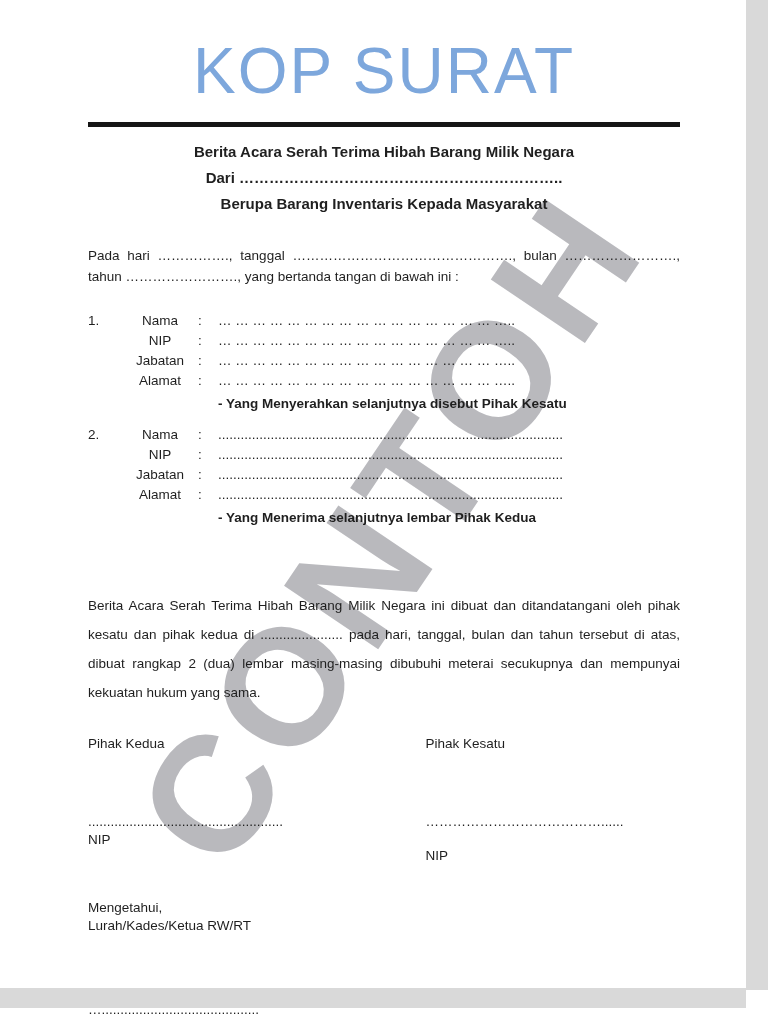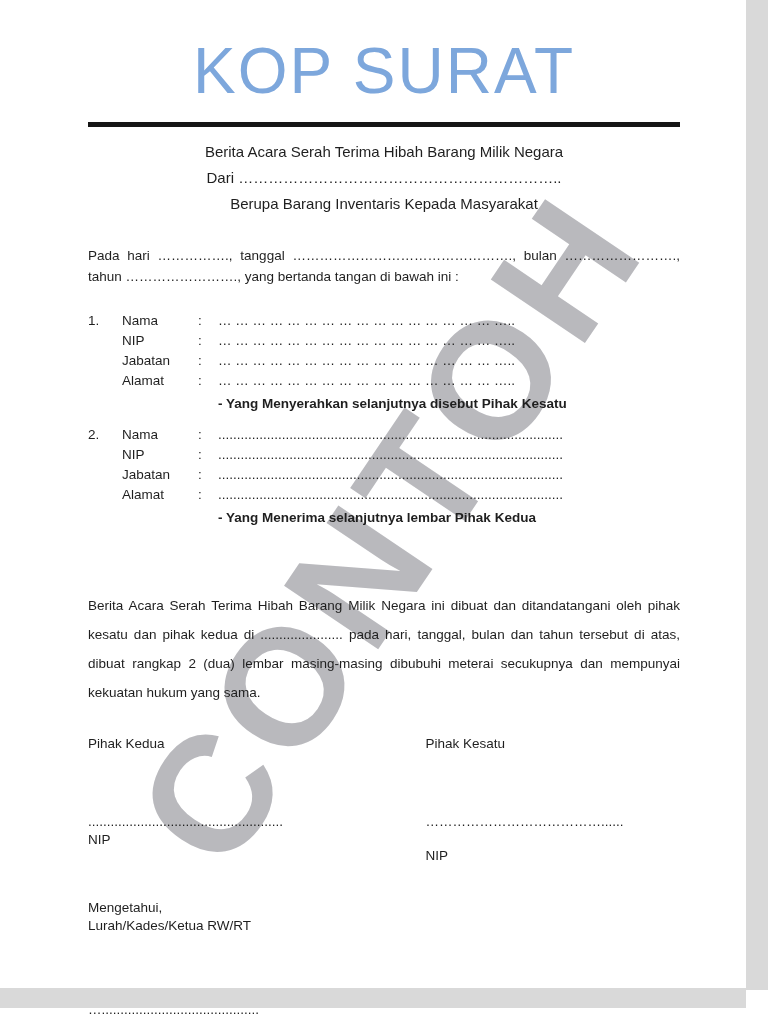--- a/index.html
+++ b/index.html
@@ -40,32 +40,32 @@
     color:var(--kop-color,#7da7dc);
     line-height:74px;
   }
   .header-rule {
     margin-top:14px; height:5px;
     background:var(--rule-color,#151515);
   }
   .doc-title {
     margin-top:12px;
     text-align:center;
-    font-weight:normal; font-size:15px; line-height:26px;
+    font-weight:bold; font-size:15px; line-height:26px;
   }
   .intro {
     margin-top:28px;
     font-size:13.5px; line-height:21px;
     text-align:justify;
   }
   .parties { margin-top:24px; font-size:13.5px; }
   .party { margin-bottom:8px; }
   .prow { display:flex; line-height:20px; }
   .pnum { width:34px; flex:0 0 34px; }
-  .plabel { width:76px; flex:0 0 76px; }
+  .plabel { width:76px; flex:0 0 76px;text-align:center; }
   .pcolon { width:20px; flex:0 0 20px; }
   .pvalue { flex:1; white-space:nowrap; overflow:hidden; }
   .pnote { margin:3px 0 12px 130px; line-height:19px;font-weight:bold; }
   .pnote b { }
   .closing {
     margin-top:64px;
     font-size:13.5px; line-height:29px;
     text-align:justify;
   }
   .sig-titles { margin-top:28px; display:flex; font-size:13.5px; line-height:18px; }

